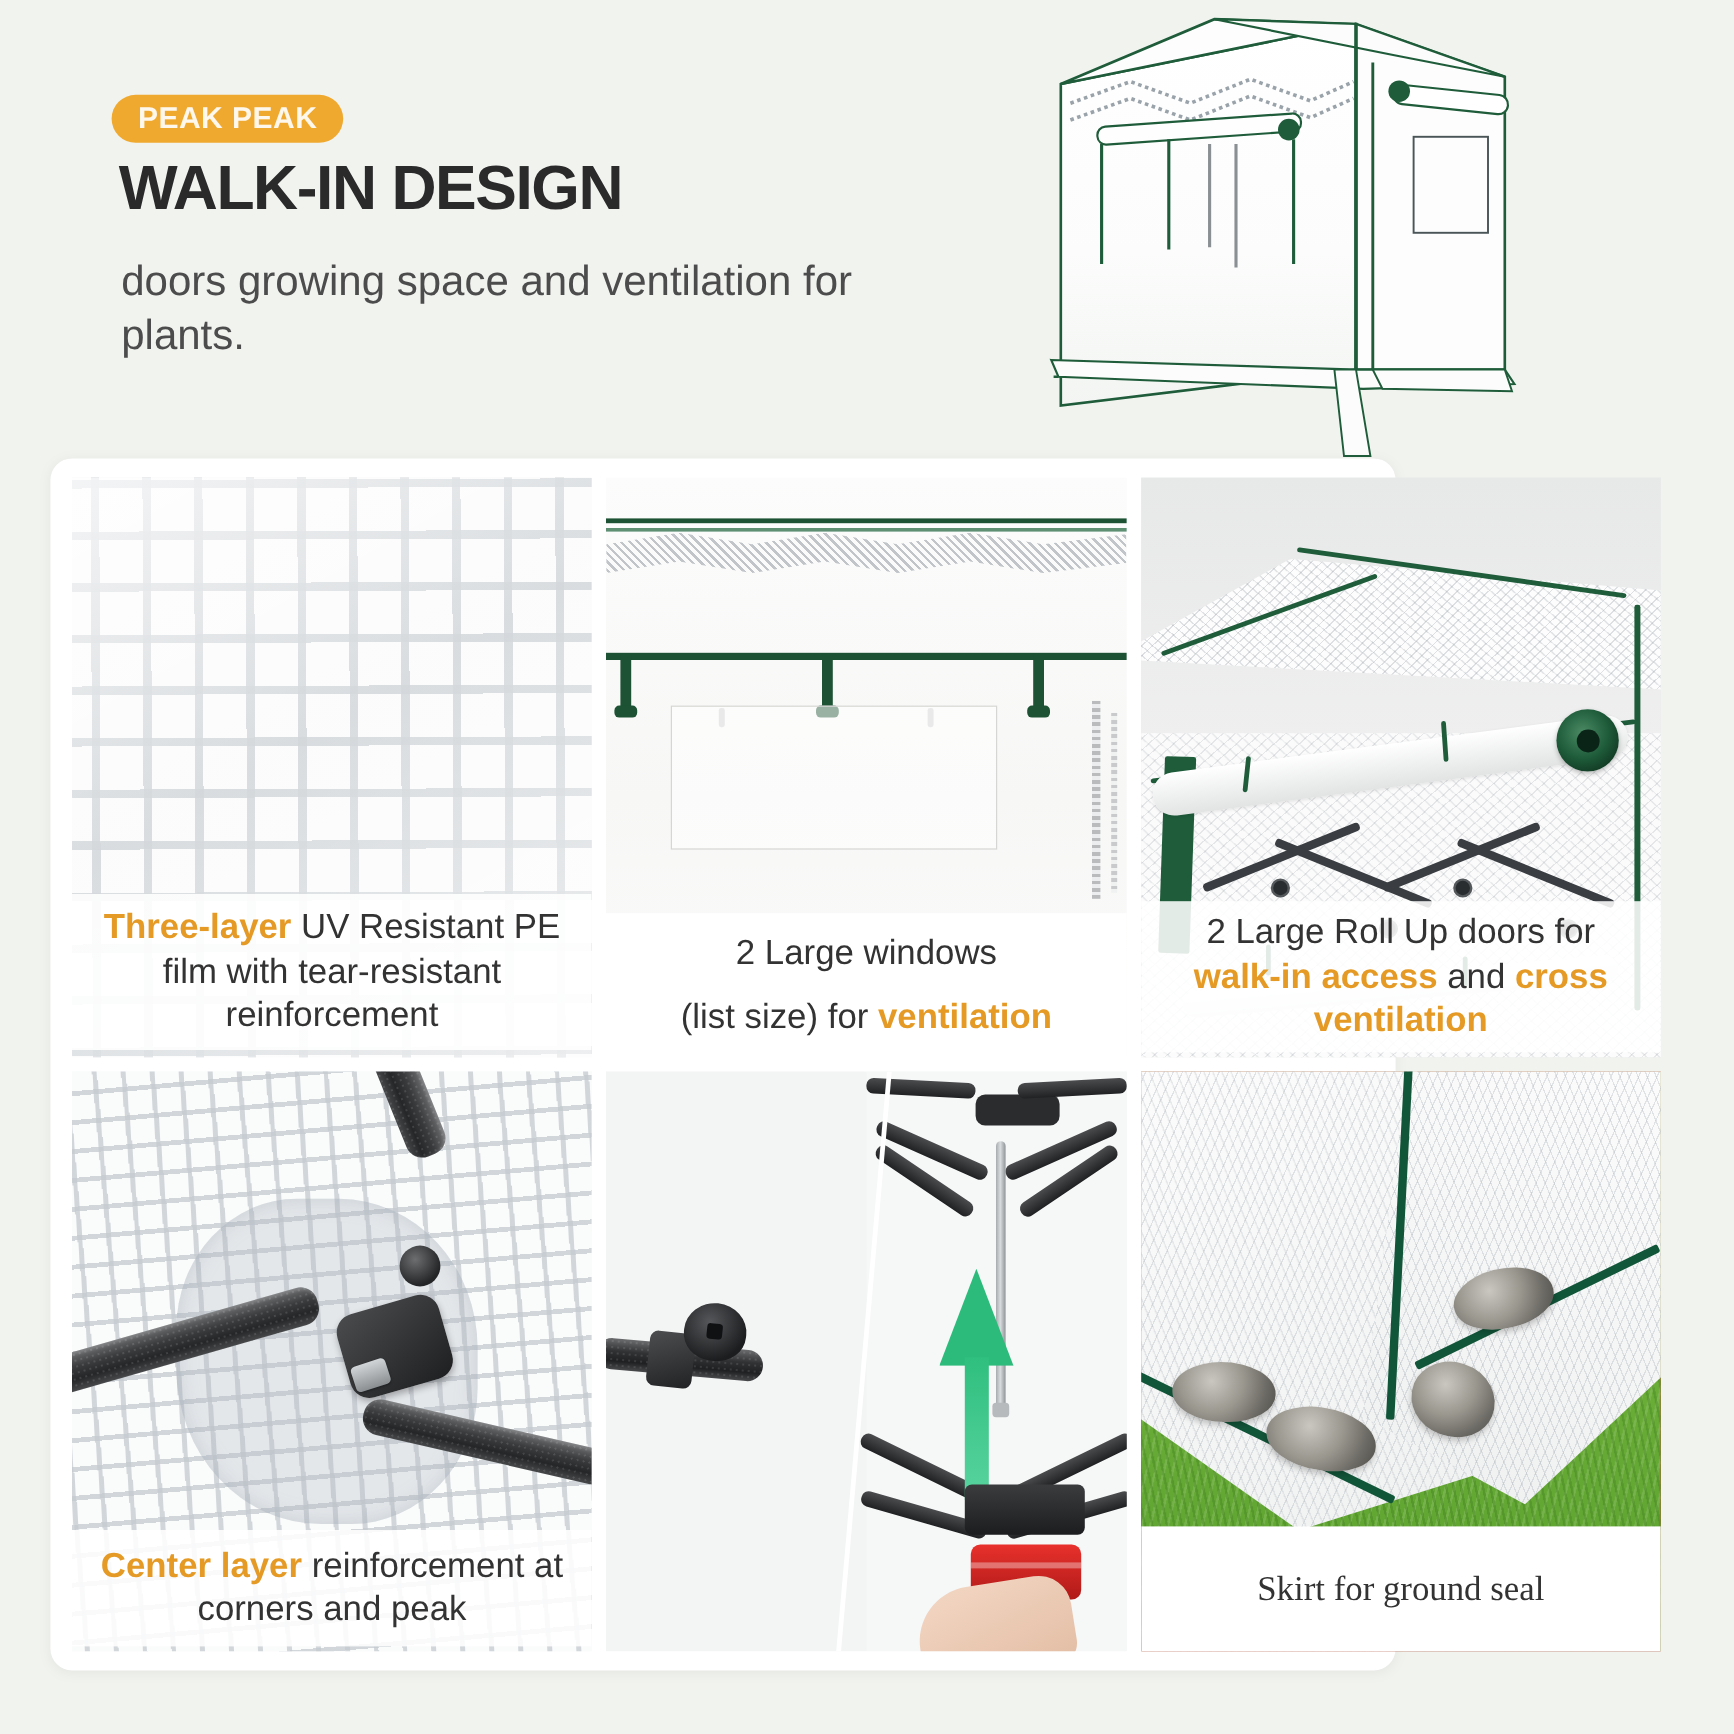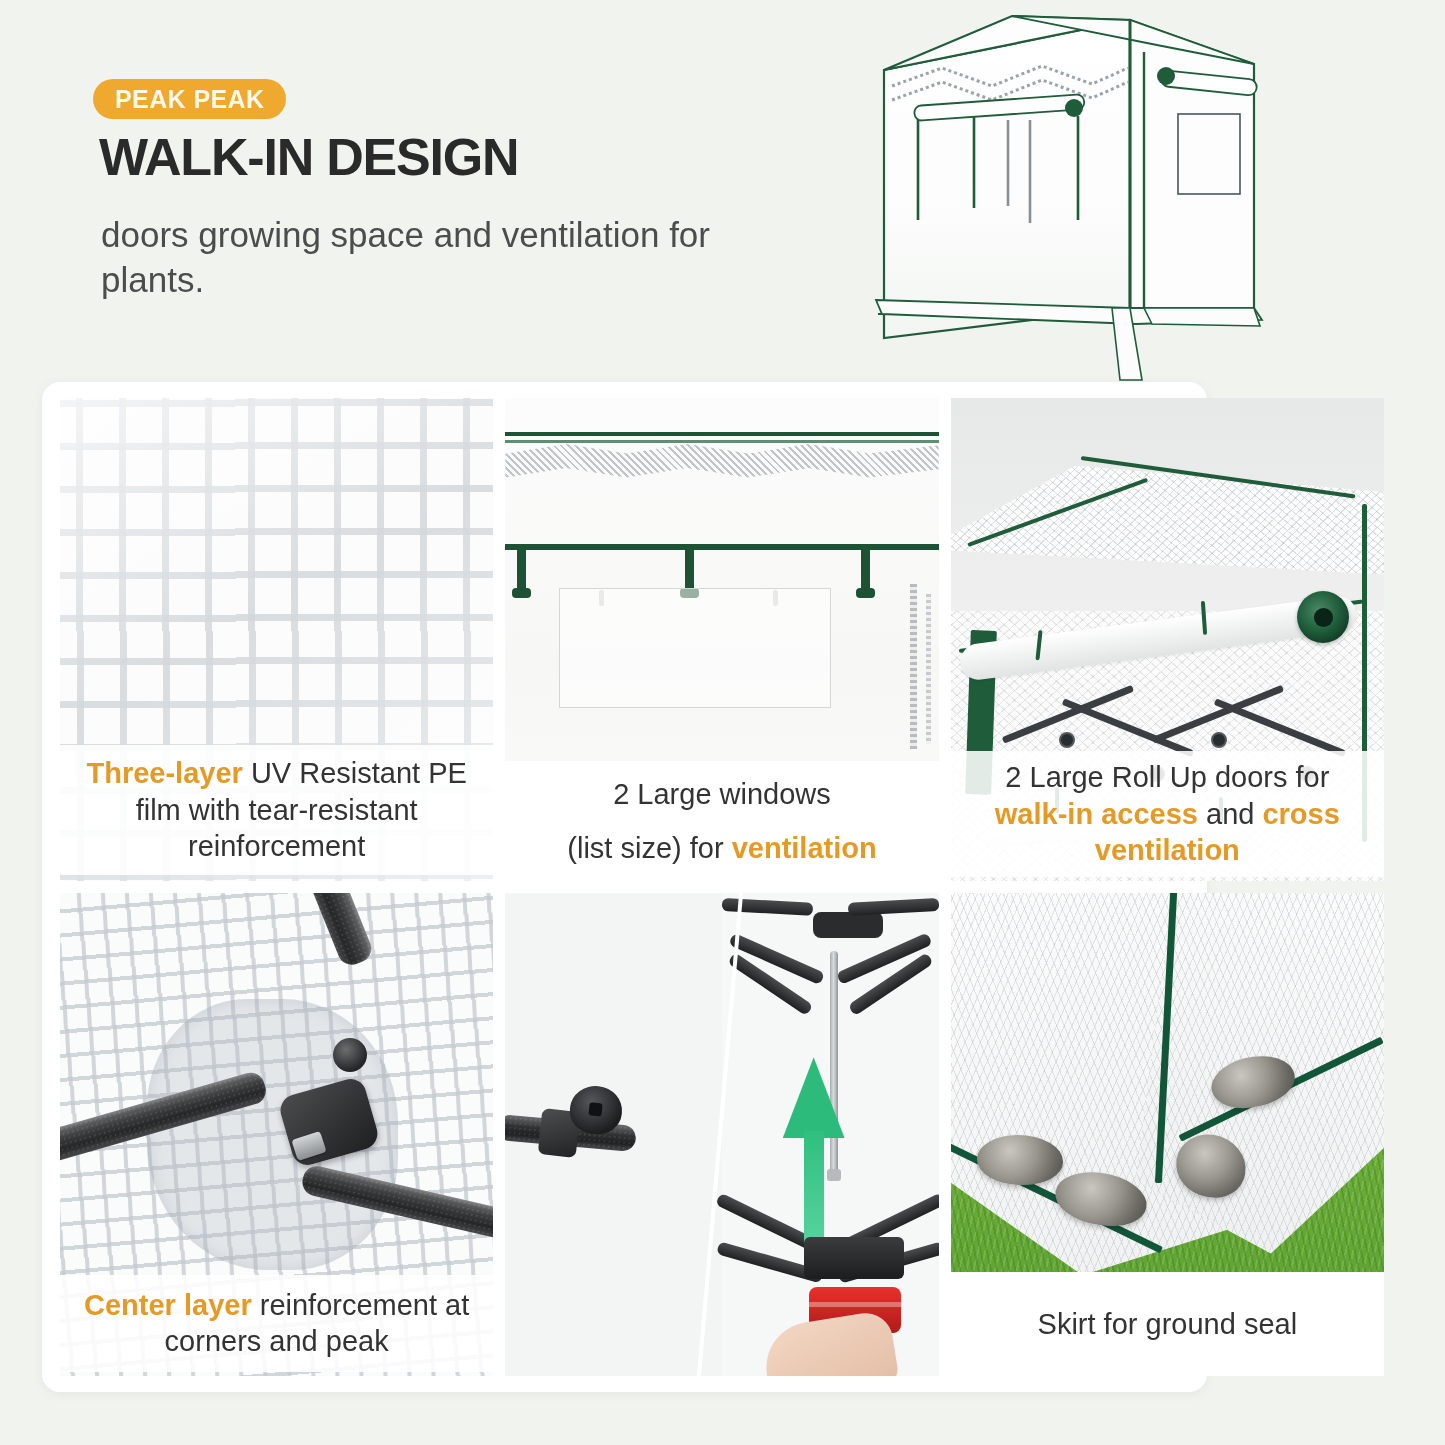--- a/index.html
+++ b/index.html
@@ -36,21 +36,20 @@
   
   .hero{position:absolute;left:862px;top:8px;width:420px;height:382px;}
   .hero svg{display:block;width:100%;height:100%;}
 
   
   .card{
     position:absolute;left:42px;top:382px;
     width:1121px;height:1010px;
     background:#ffffff;border-radius:18px;
     box-shadow:0 2px 10px rgba(120,130,120,.10);
-    padding-left:44px;
   }
 
   .grid{
     position:absolute;left:18px;top:16px;
     width:1324px;height:978px;
     display:grid;
     grid-template-columns:1fr 1fr 1fr;
     grid-template-rows:1fr 1fr;
     gap:12px;
   }
@@ -239,21 +238,21 @@
   }
   .c5 .collar::before{content:"";position:absolute;left:0;right:0;top:34%;height:5px;background:rgba(255,255,255,.35);}
   .c5 .hubblk{position:absolute;left:38%;bottom:20%;width:100px;height:42px;background:linear-gradient(180deg,#3a3c3e,#1b1d1f);border-radius:6px;}
   .c5 .hand{
     position:absolute;left:20%;bottom:-4%;width:130px;height:76px;
     background:linear-gradient(160deg,#f3d7c4,#e3bda4);
     border-radius:60px 36px 24px 40px;transform:rotate(-9deg);
   }
 
   
-  .c6{background:#b91c1c;}
+  .c6{background:#b91c1c;font-family:Liberation Serif, serif;}
   .c6 .grass{
     position:absolute;inset:0;
     background:linear-gradient(180deg,#8cc24a 0%,#6fb13a 40%,#5ea330 100%);
     background-image:
       repeating-linear-gradient(78deg, rgba(60,120,30,.35) 0 2px, rgba(140,200,80,0) 2px 6px),
       repeating-linear-gradient(104deg, rgba(255,255,255,.12) 0 2px, rgba(255,255,255,0) 2px 7px),
       linear-gradient(180deg,#8cc24a 0%,#6db039 45%,#5aa02e 100%);
   }
   .c6 .flapL{
     position:absolute;left:-20%;top:-6%;width:84%;height:86%;

